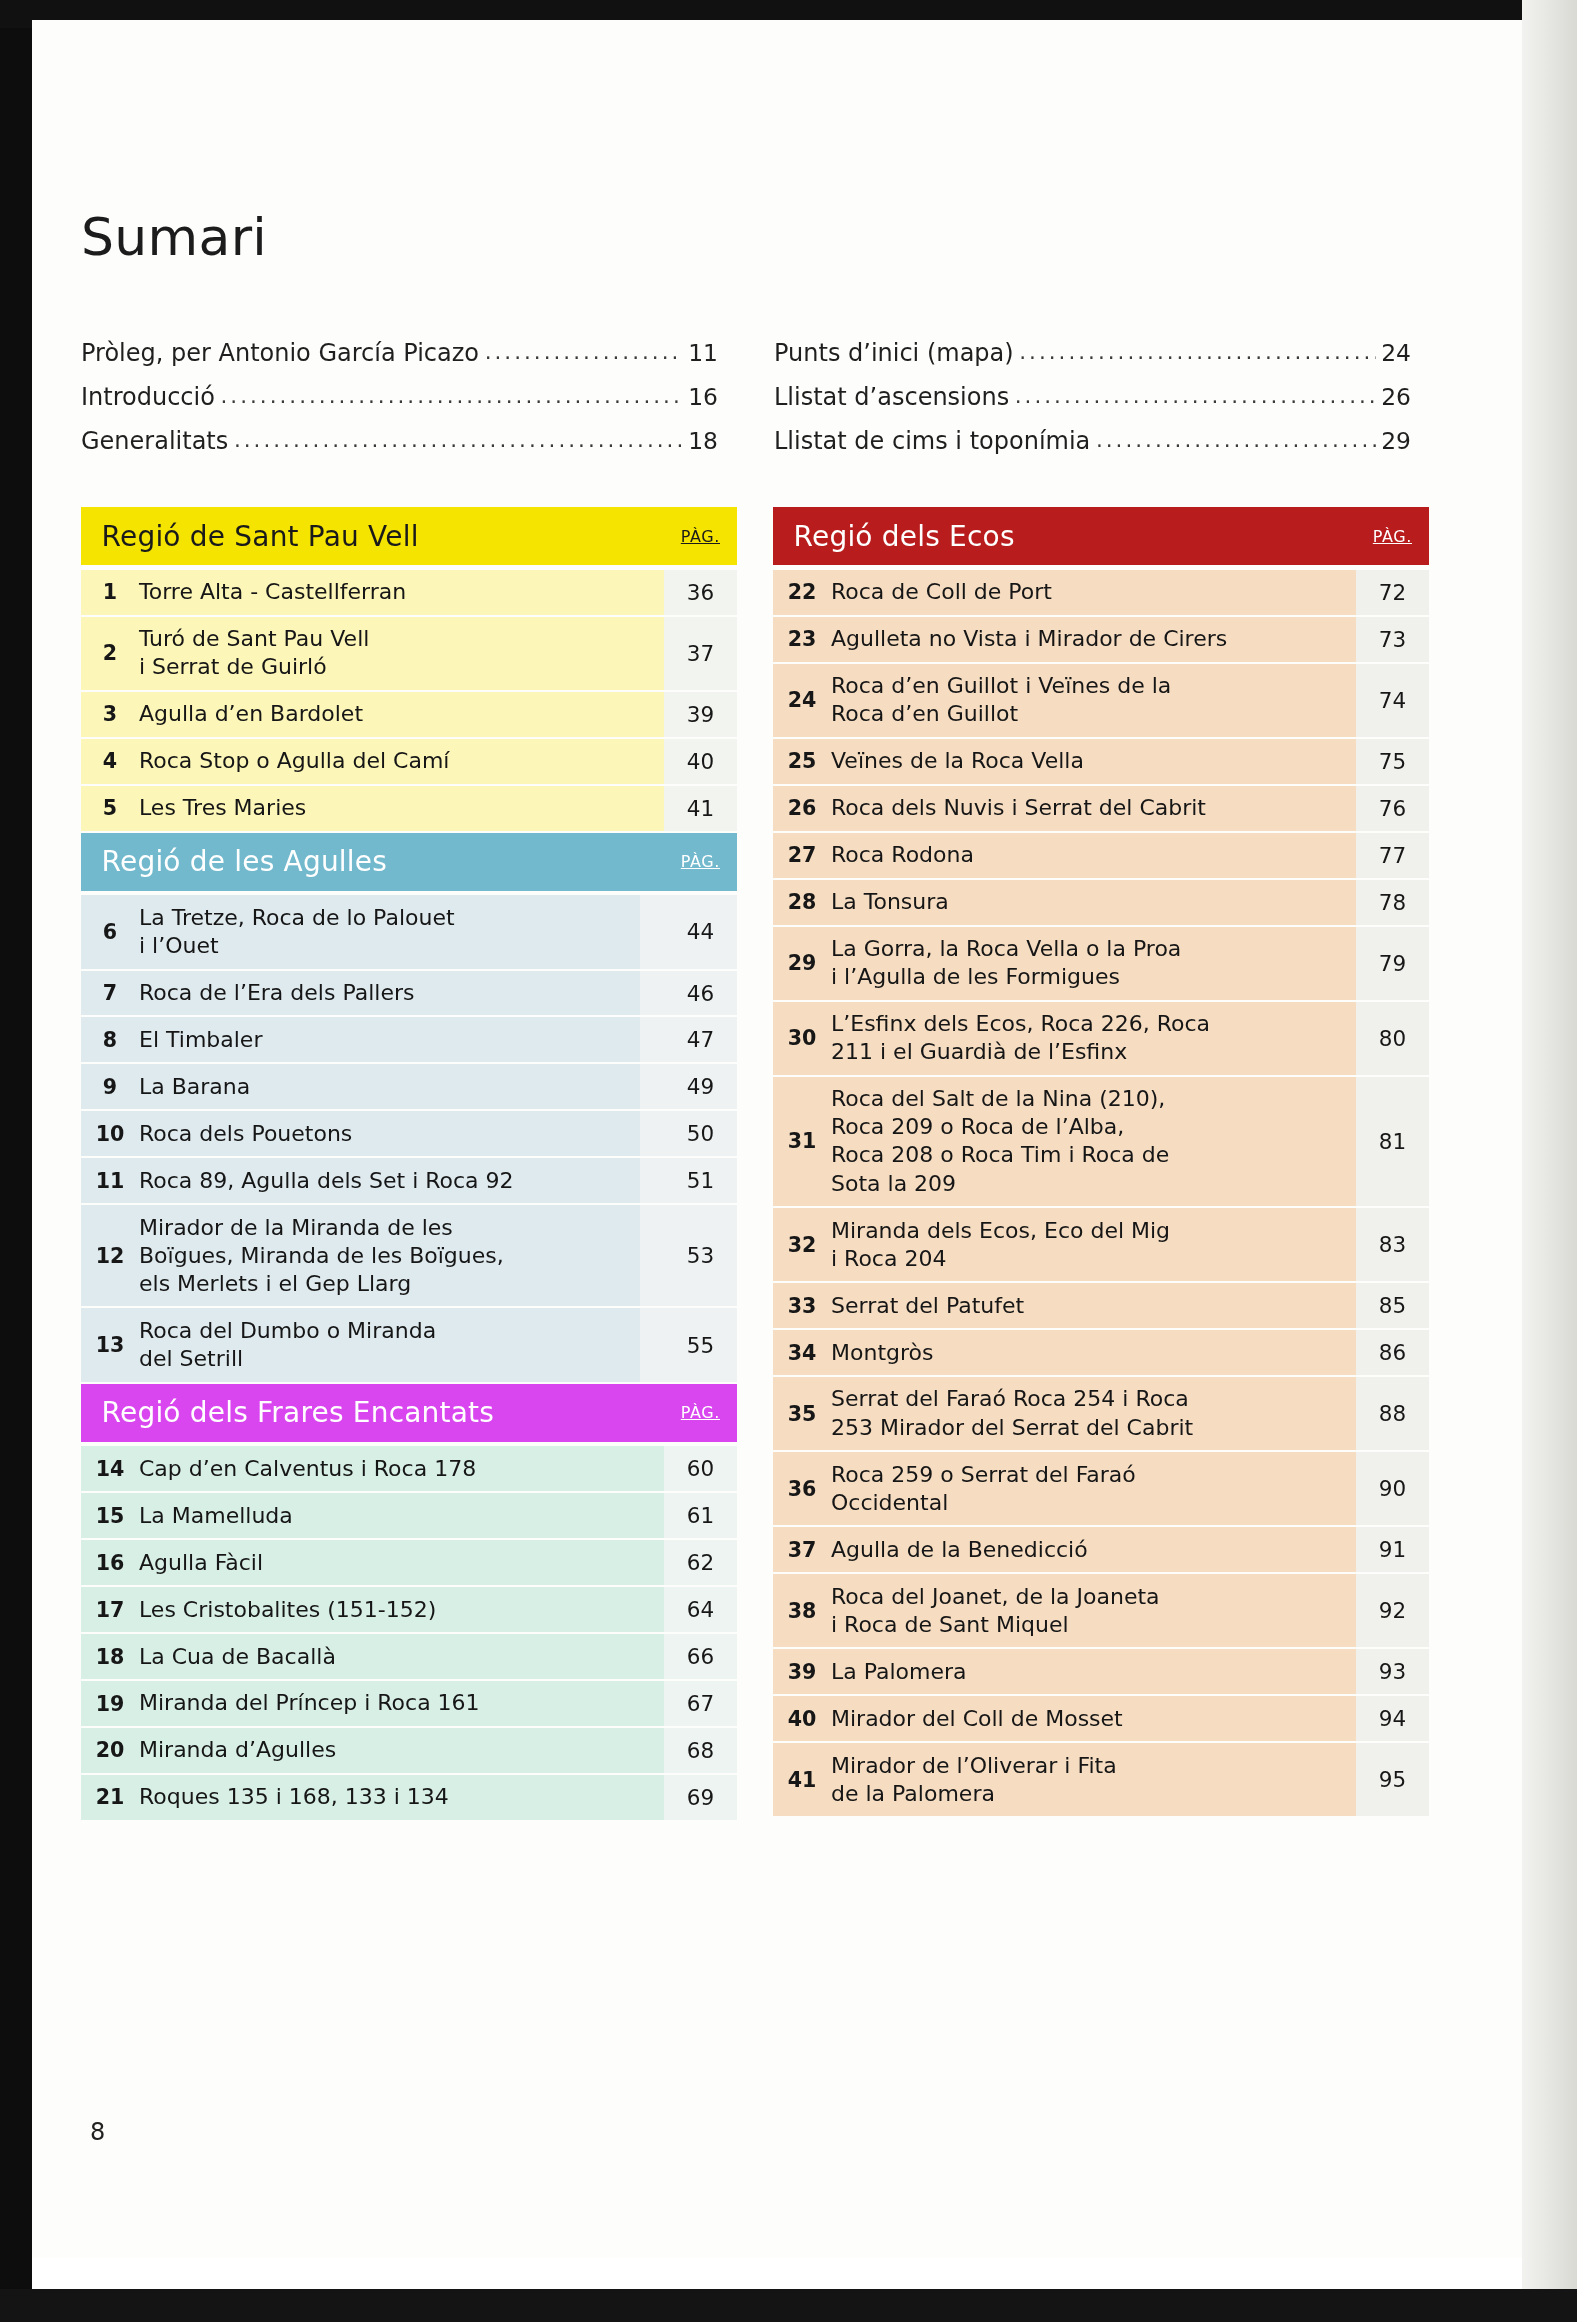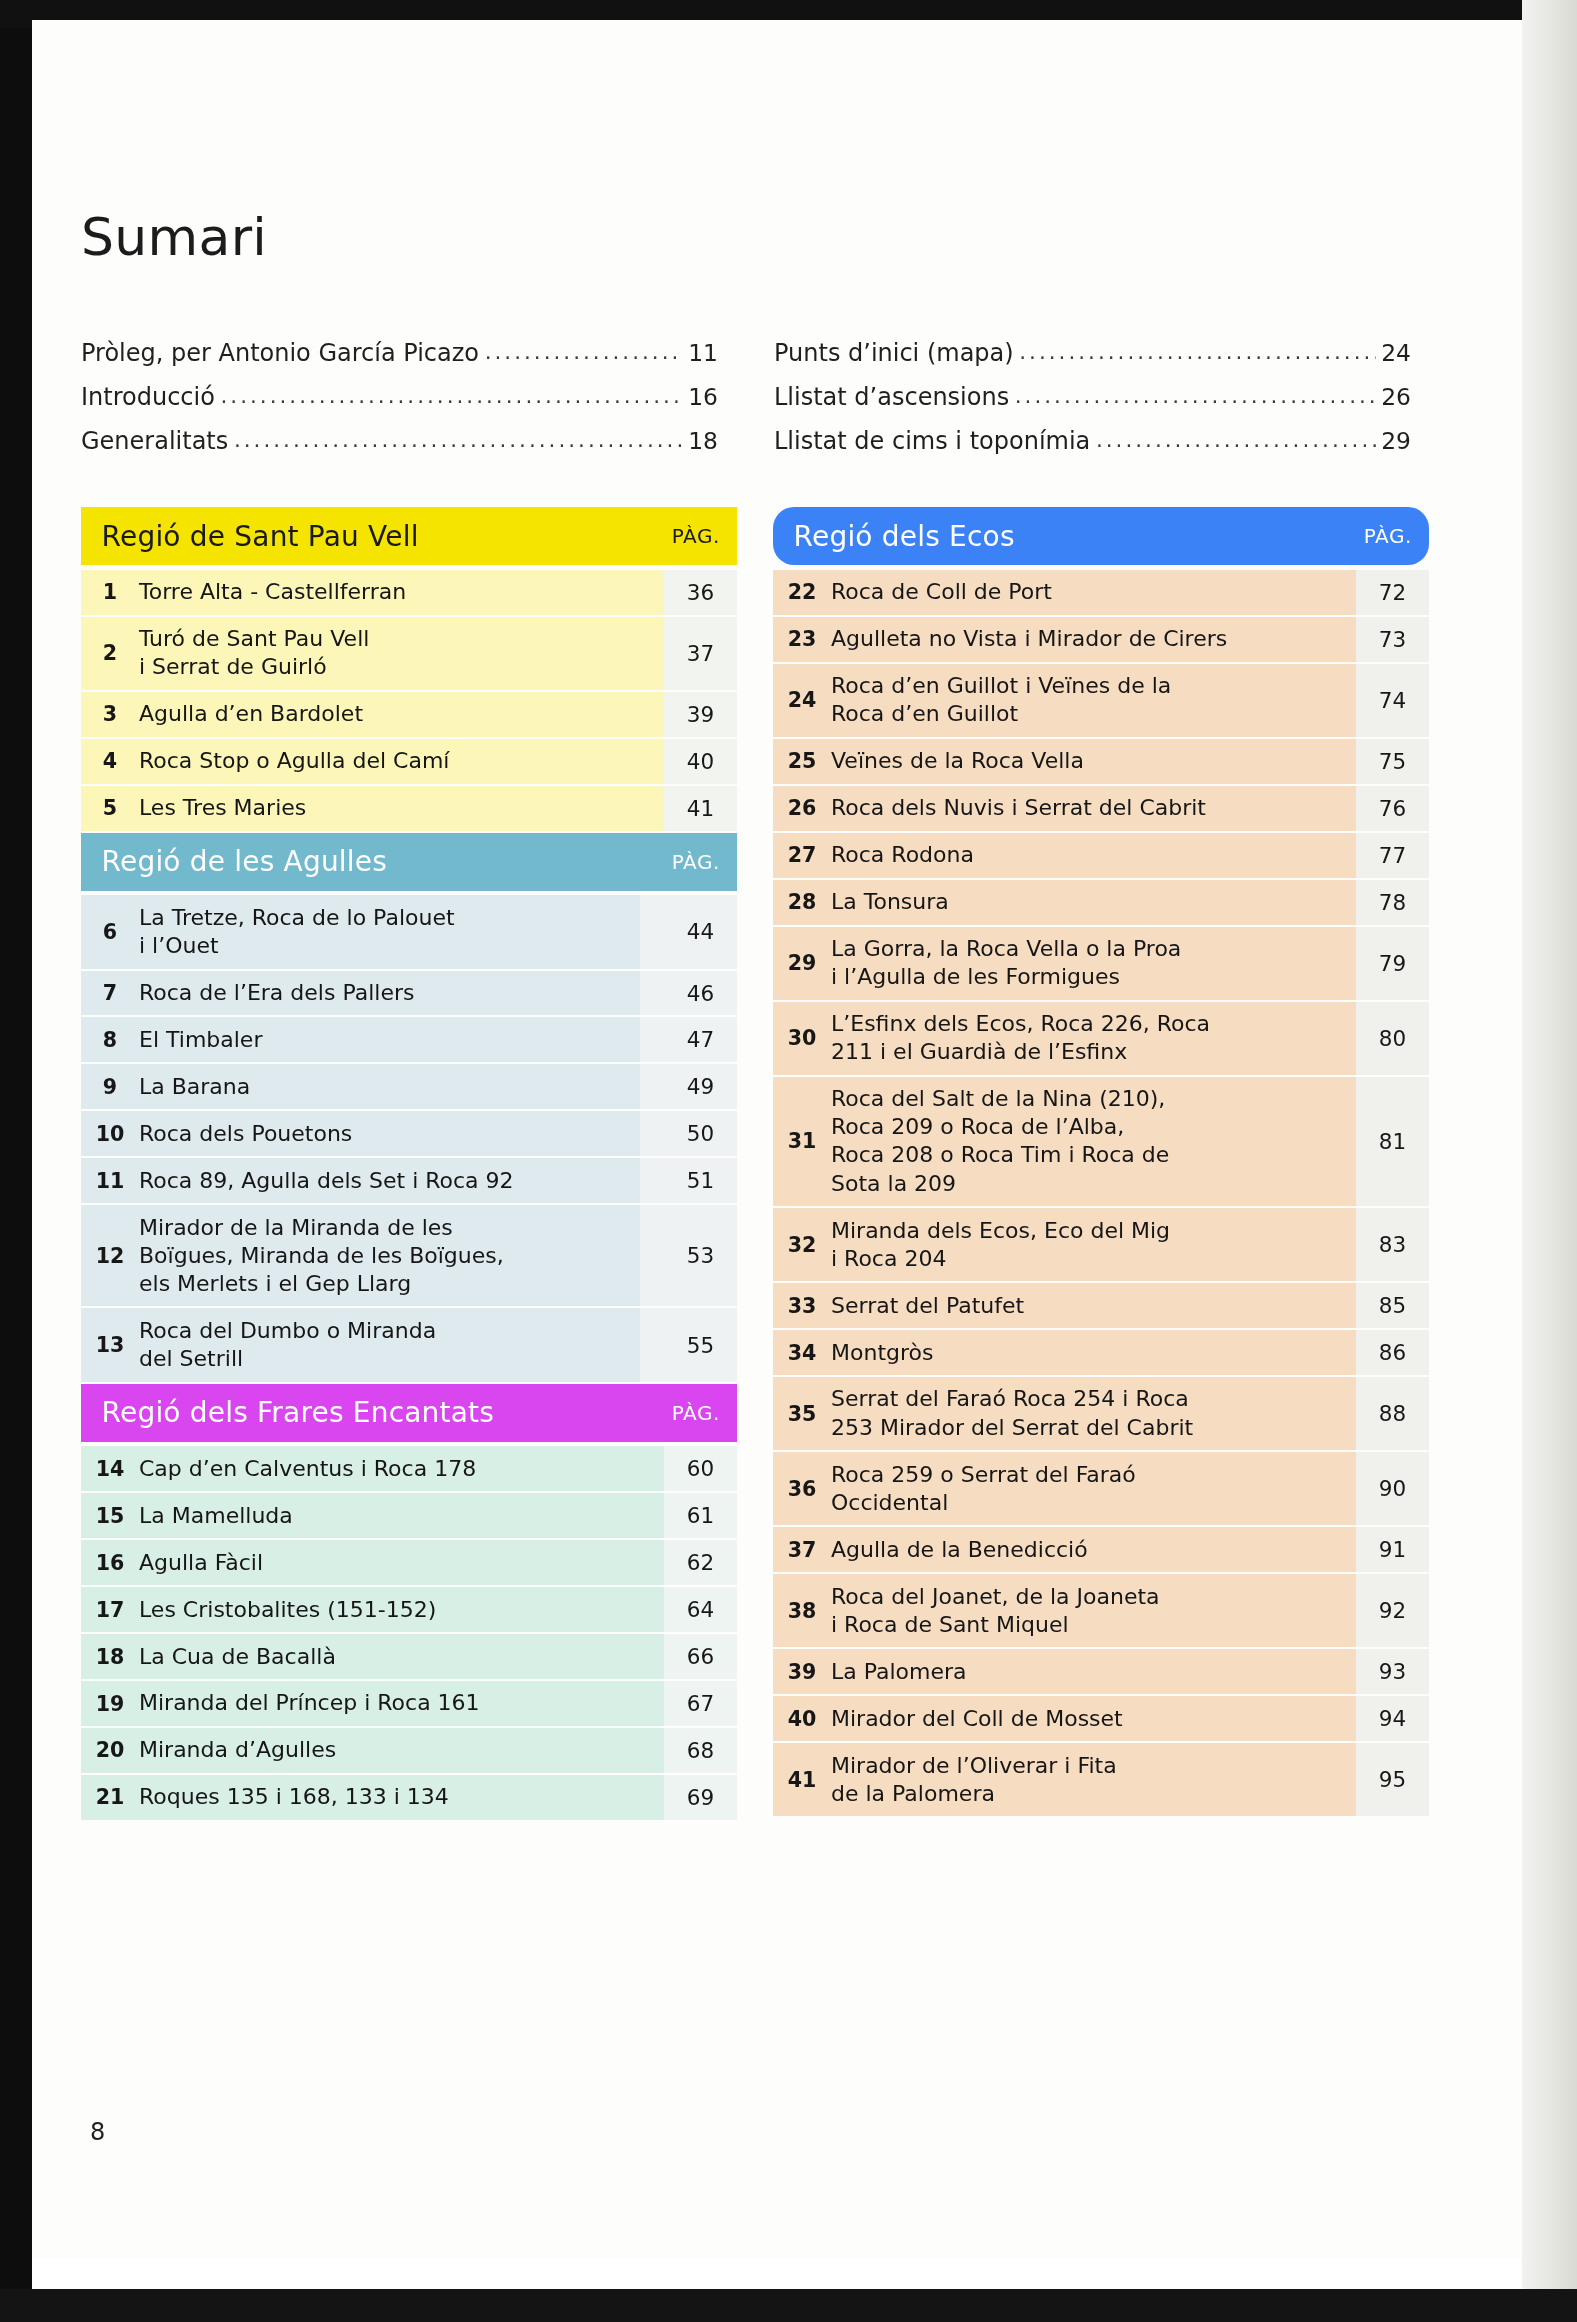--- a/index.html
+++ b/index.html
@@ -110,22 +110,23 @@
     height: 58px;
     padding: 0 17px 0 20.6px;
     box-sizing: border-box;
     color: #ffffff;
   }
   .region-title {
     font-size: 28px;
     letter-spacing: 0.2px;
   }
   .region-pag {
-    font-size: 20px;
+    font-size: 16px;
     letter-spacing: 0.6px;
+    text-decoration: underline;
   }
 
   table.rows {
     width: 100%;
     border-collapse: separate;
     border-spacing: 0 2.8px;
     margin-top: 2.8px;
   }
   table.rows td {
     vertical-align: middle;
@@ -161,21 +162,21 @@
   .r-blue .region-header { background: #72b9cd; }
   .r-blue td.num, .r-blue td.name { background: #dfeaee; }
   .r-blue td.pg { background: #eef2f2; padding-left: 24px; }
 
   
   .r-green .region-header { background: #d946ef; }
   .r-green td.num, .r-green td.name { background: #d8efe6; }
   .r-green td.pg { background: #eef4f1; }
 
   
-  .r-orange .region-header { background: #3b82f6; border-radius: 21px; }
+  .r-orange .region-header { background: #b91c1c; }
   .r-orange td.num, .r-orange td.name { background: #f6ddc2; }
   .r-orange td.pg { background: #f0f1ec; }
 
   .folio {
     position: absolute;
     left: 58px;
     bottom: 112px;
     font-size: 24px;
     color: #222;
   }

